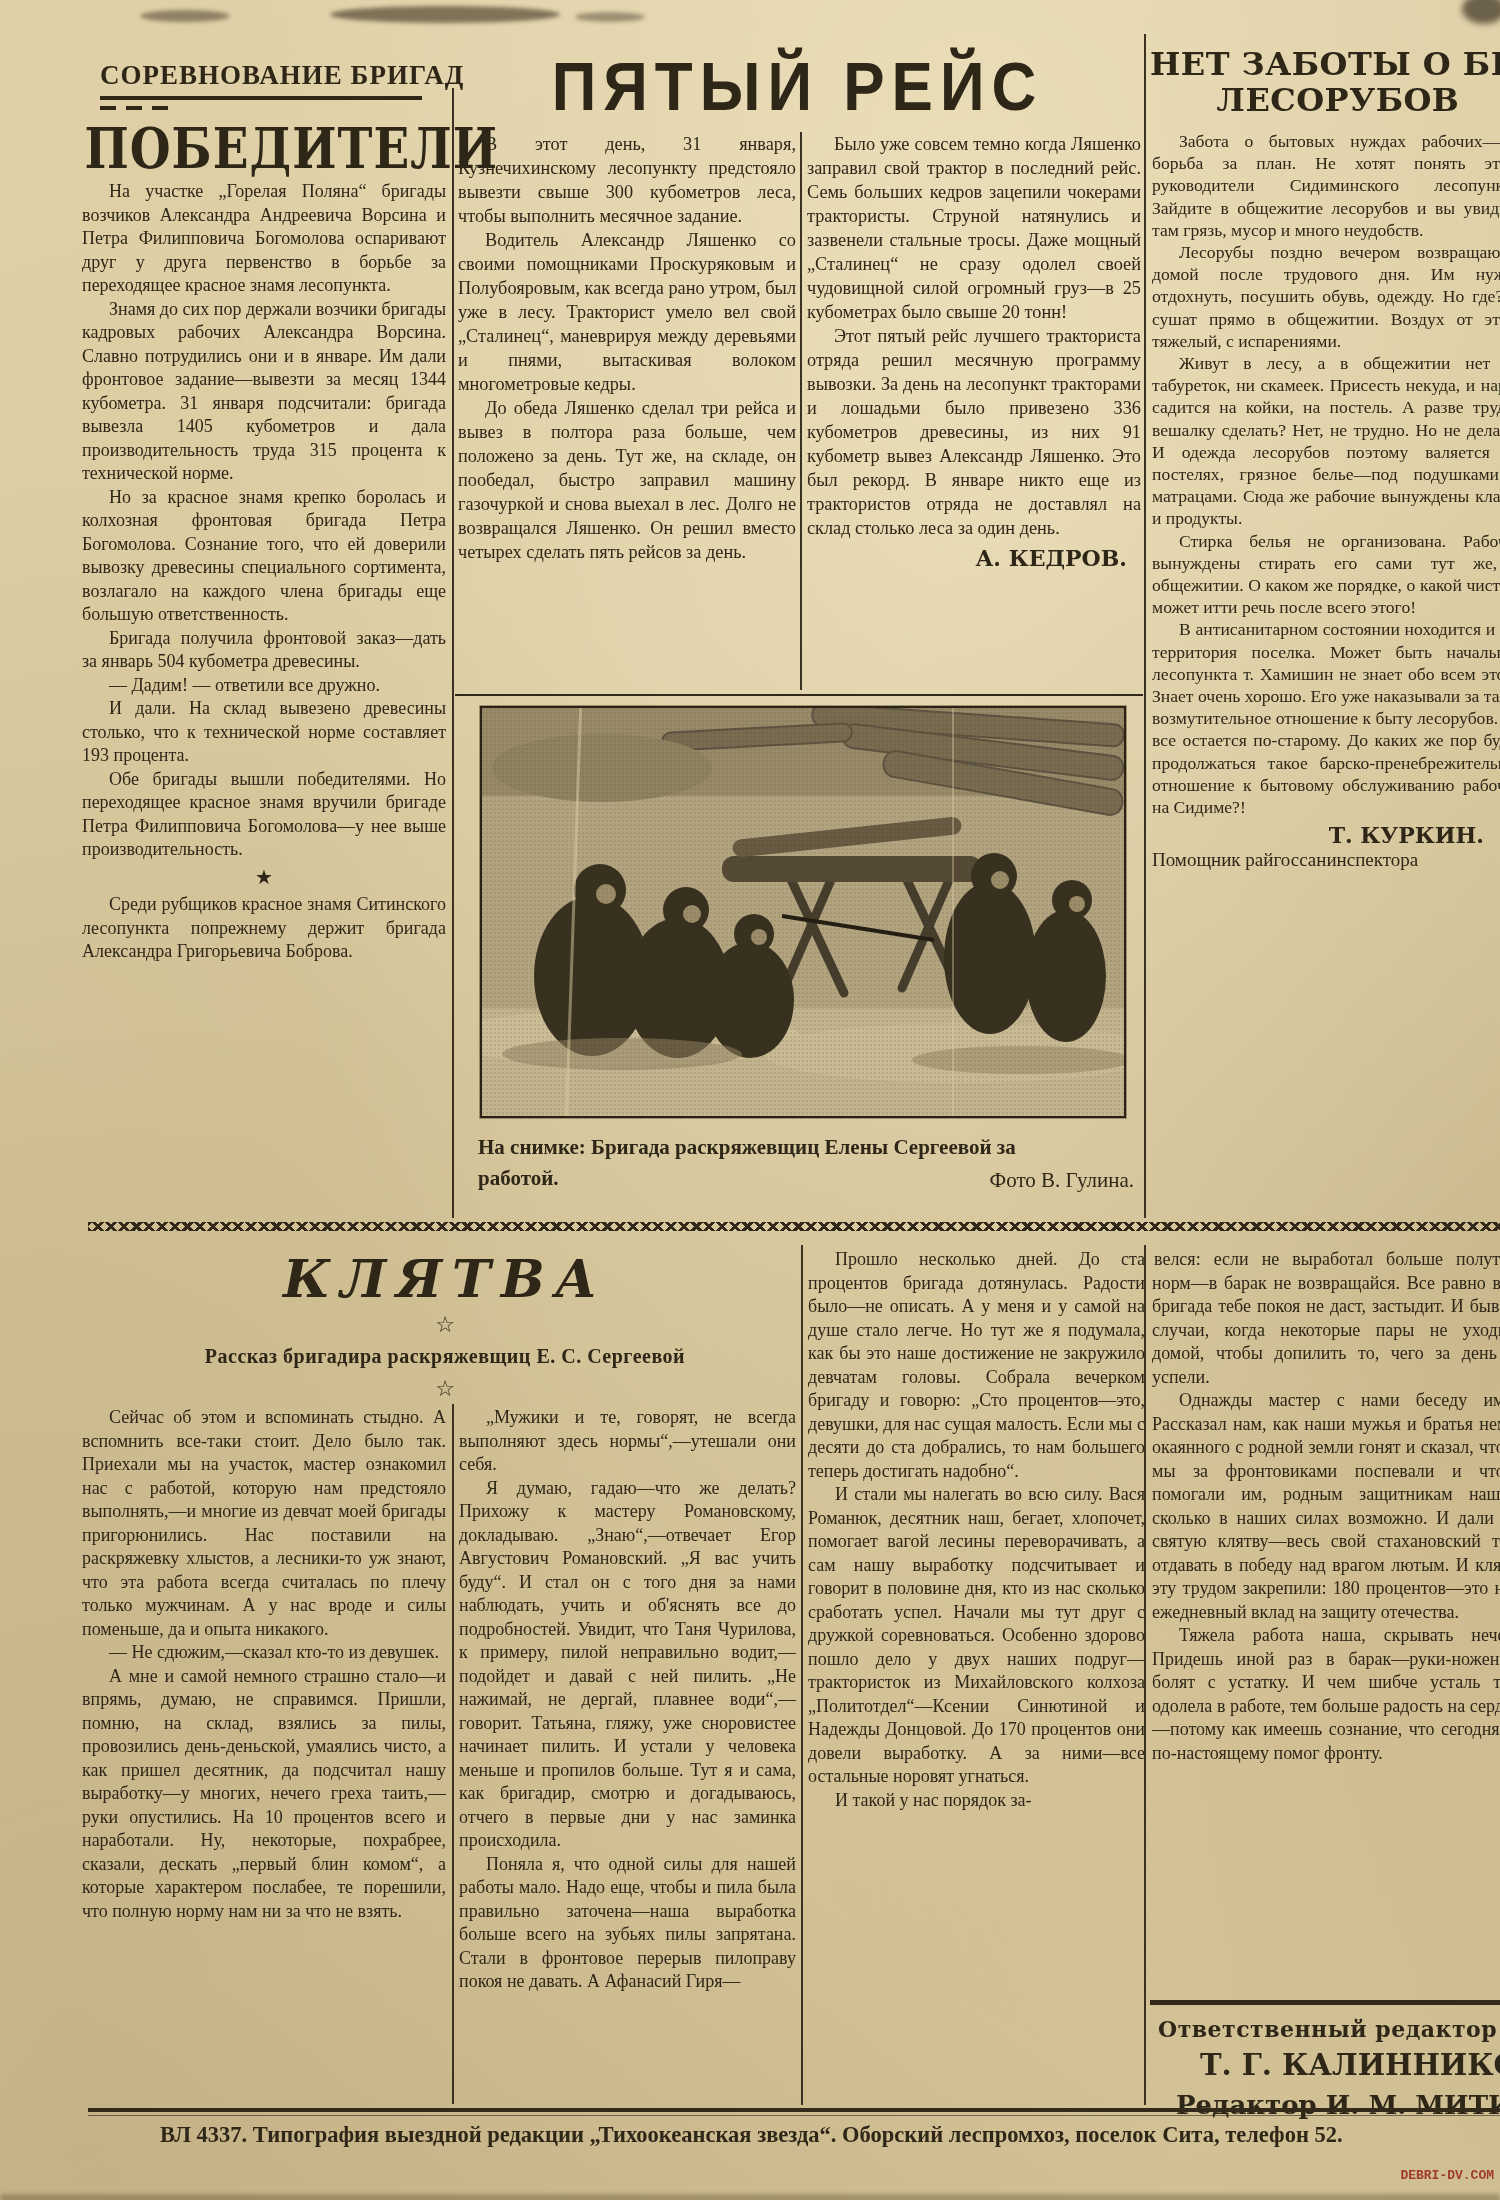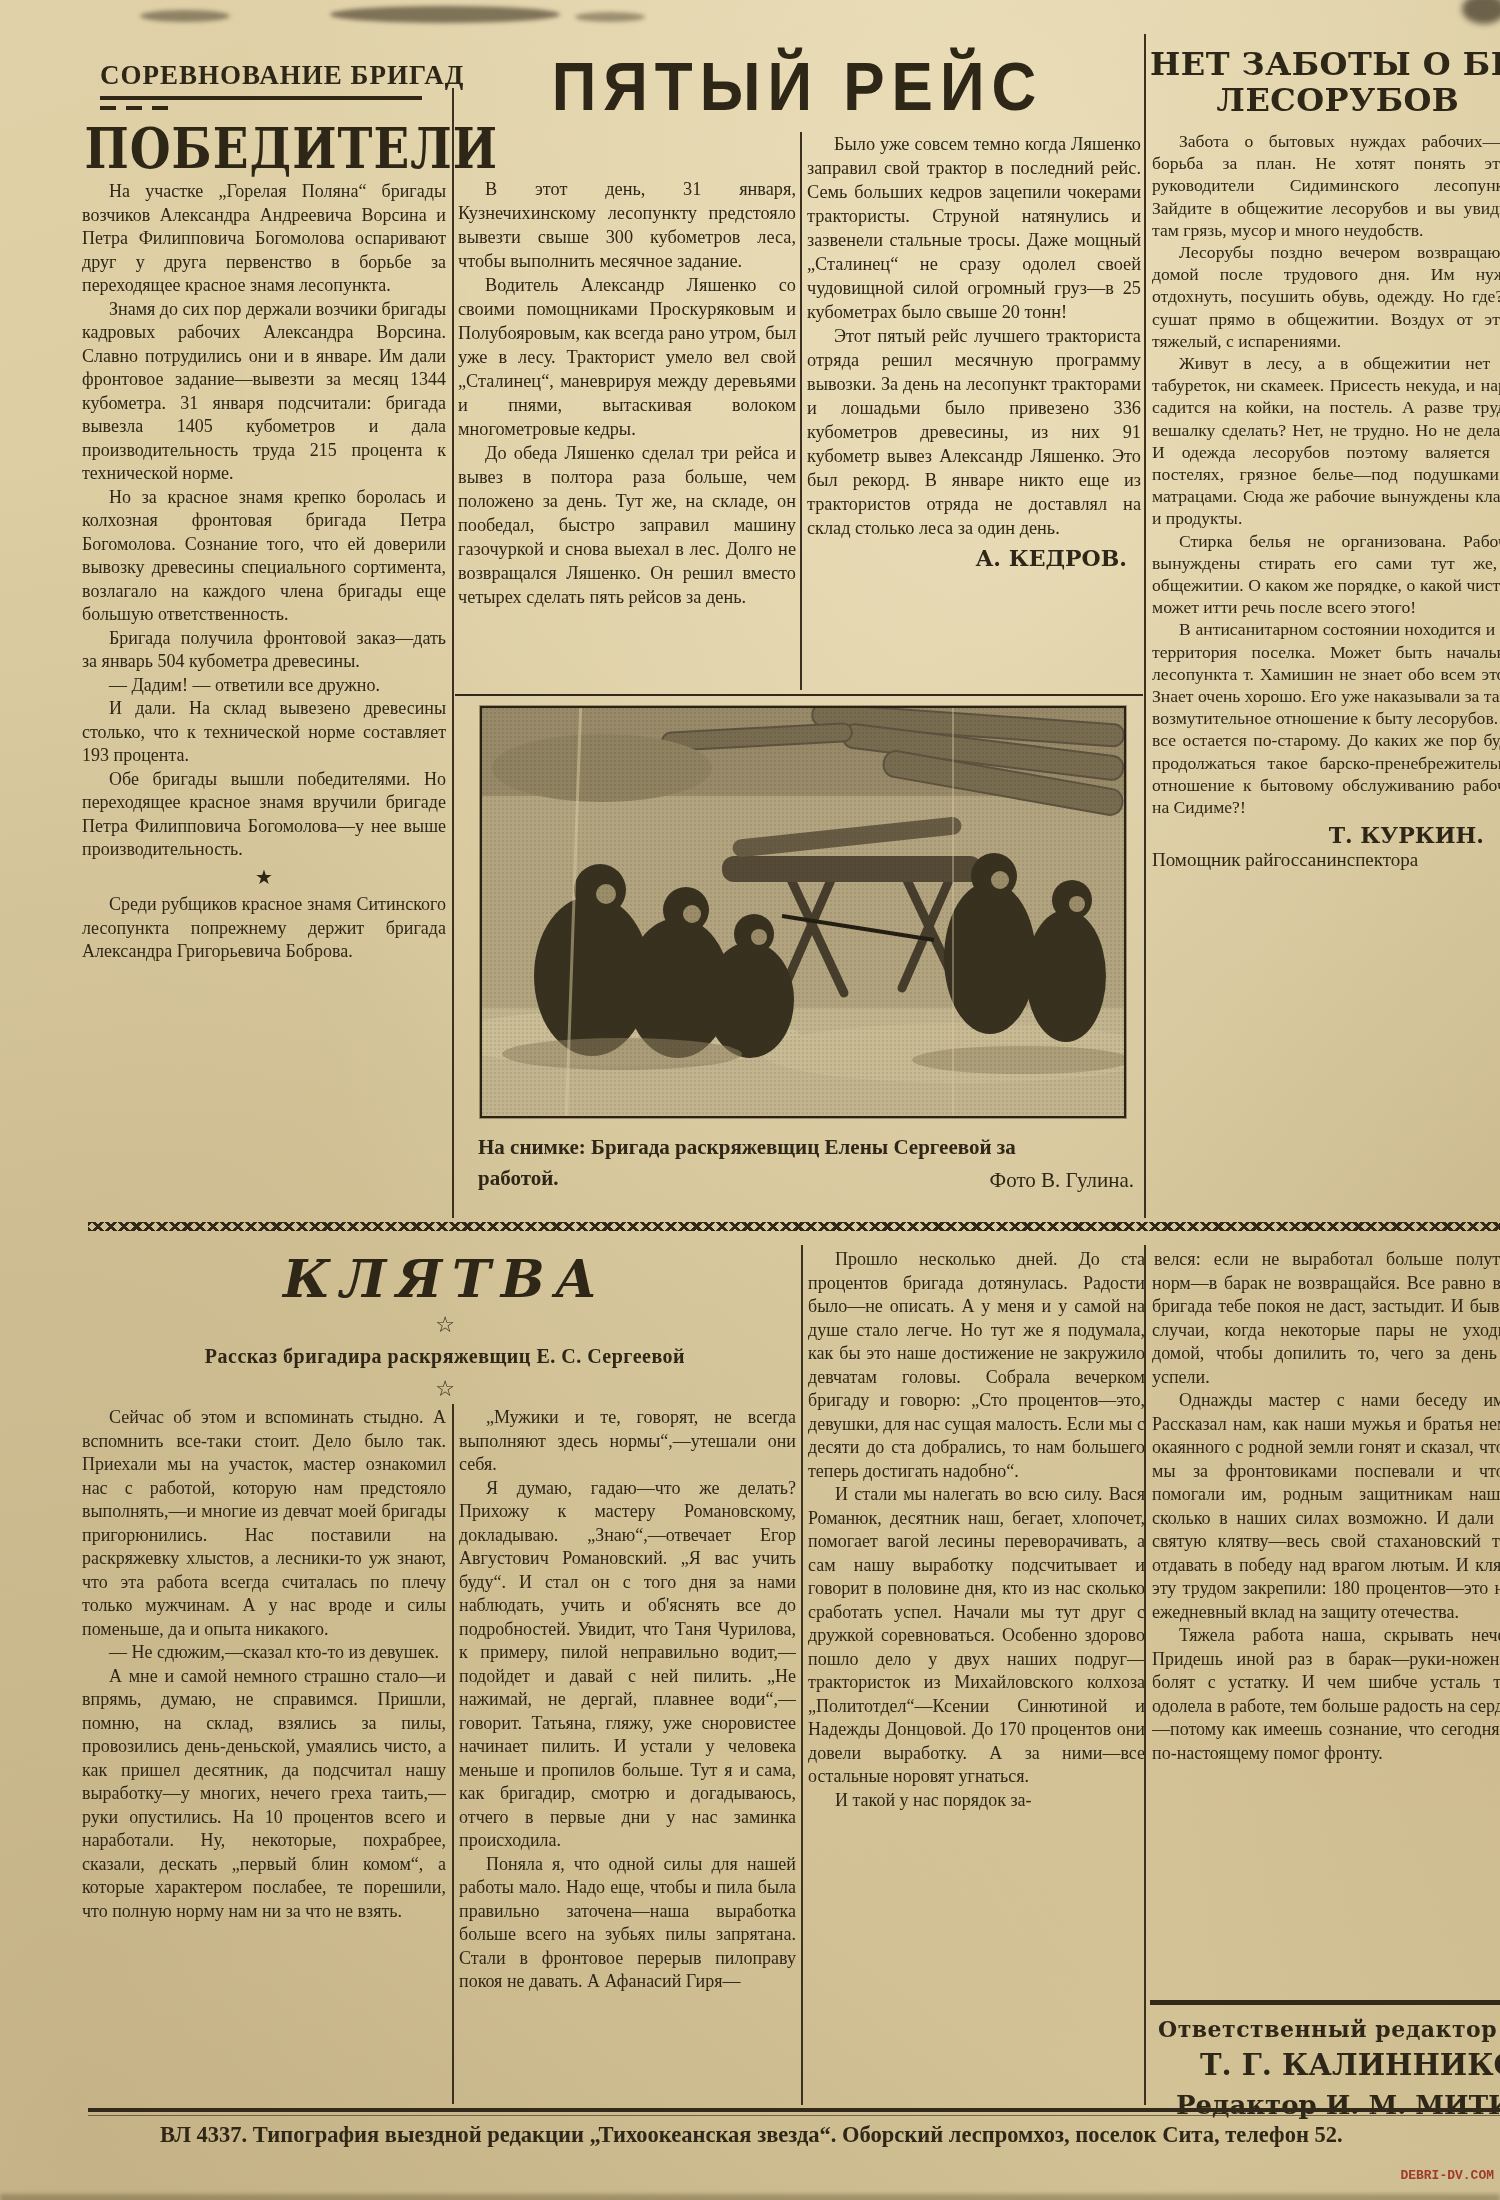--- a/index.html
+++ b/index.html
@@ -73,38 +73,38 @@
   <div class="smudge" style="left:1462px;top:-6px;width:44px;height:30px;background:rgba(30,22,10,.6);filter:blur(3px);"></div>
   <div class="smudge" style="left:0;top:2194px;width:1500px;height:10px;background:rgba(60,45,20,.30);border-radius:0;"></div>
 
   <div class="kicker">СОРЕВНОВАНИЕ БРИГАД</div>
   <div class="kicker-dashes"></div>
   <div class="title-pobediteli">ПОБЕДИТЕЛИ</div>
 
   <div class="col" style="left:82px;top:180px;width:364px;height:1036px;">
     <div>
         <p class="para">На участке „Горелая Поляна“ бригады возчиков Александра Андреевича Ворсина и Петра Филипповича Богомолова оспаривают друг у друга первенство в борьбе за переходящее красное знамя лесопункта.</p>
-        <p class="para">Знамя до сих пор держали возчики бригады кадровых рабочих Александра Ворсина. Славно потрудились они и в январе. Им дали фронтовое задание—вывезти за месяц 1344 кубометра. 31 января подсчитали: бригада вывезла 1405 кубометров и дала производительность труда 215 процента к технической норме.</p>
+        <p class="para">Знамя до сих пор держали возчики бригады кадровых рабочих Александра Ворсина. Славно потрудились они и в январе. Им дали фронтовое задание—вывезти за месяц 1344 кубометра. 31 января подсчитали: бригада вывезла 1405 кубометров и дала производительность труда 315 процента к технической норме.</p>
         <p class="para">Но за красное знамя крепко боролась и колхозная фронтовая бригада Петра Богомолова. Сознание того, что ей доверили вывозку древесины специального сортимента, возлагало на каждого члена бригады еще большую ответственность.</p>
         <p class="para">Бригада получила фронтовой заказ—дать за январь 504 кубометра древесины.</p>
         <p class="para">— Дадим! — ответили все дружно.</p>
         <p class="para">И дали. На склад вывезено древесины столько, что к технической норме составляет 193 процента.</p>
         <p class="para">Обе бригады вышли победителями. Но переходящее красное знамя вручили бригаде Петра Филипповича Богомолова—у нее выше производительность.</p>
       </div>
     <div class="star-sep">★</div>
     <div>
         <p class="para">Среди рубщиков красное знамя Ситинского лесопункта попрежнему держит бригада Александра Григорьевича Боброва.</p>
       </div>
   </div>
 
   <div class="vrule" style="left:452px;top:88px;height:1130px;"></div>
 
   <div class="title-pyaty">ПЯТЫЙ РЕЙС</div>
 
-  <div class="col" style="left:458px;top:132px;width:338px;height:558px;font-size:18.3px;line-height:24px;margin-top:45px;">
+  <div class="col" style="left:458px;top:132px;width:338px;height:558px;font-size:18.3px;line-height:24px;">
     <div>
         <p class="para">В этот день, 31 января, Кузнечихинскому лесопункту предстояло вывезти свыше 300 кубометров леса, чтобы выполнить месячное задание.</p>
         <p class="para">Водитель Александр Ляшенко со своими помощниками Проскуряковым и Полубояровым, как всегда рано утром, был уже в лесу. Тракторист умело вел свой „Сталинец“, маневрируя между деревьями и пнями, вытаскивая волоком многометровые кедры.</p>
         <p class="para">До обеда Ляшенко сделал три рейса и вывез в полтора раза больше, чем положено за день. Тут же, на складе, он пообедал, быстро заправил машину газочуркой и снова выехал в лес. Долго не возвращался Ляшенко. Он решил вместо четырех сделать пять рейсов за день.</p>
       </div>
   </div>
   <div class="vrule" style="left:800px;top:132px;height:558px;"></div>
   <div class="col" style="left:807px;top:132px;width:334px;height:558px;font-size:18.3px;line-height:24px;">
     <div>
         <p class="para">Было уже совсем темно когда Ляшенко заправил свой трактор в последний рейс. Семь больших кедров зацепили чокерами трактористы. Струной натянулись и зазвенели стальные тросы. Даже мощный „Сталинец“ не сразу одолел своей чудовищной силой огромный груз—в 25 кубометрах было свыше 20 тонн!</p>

